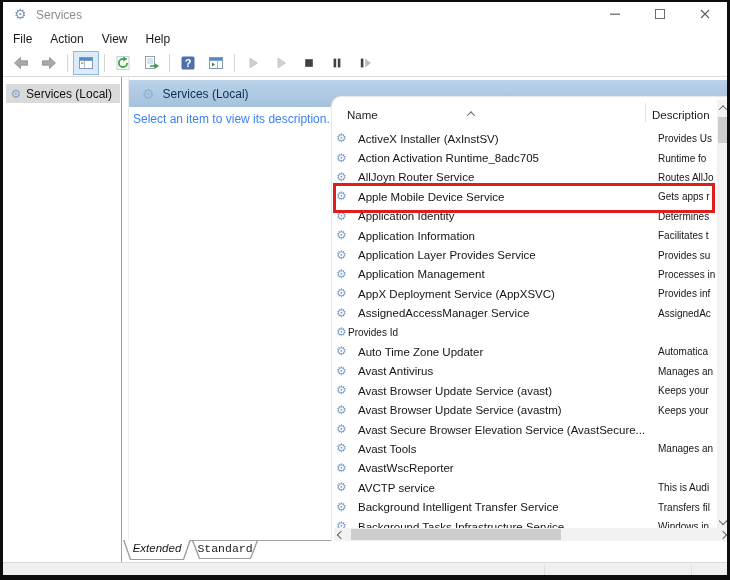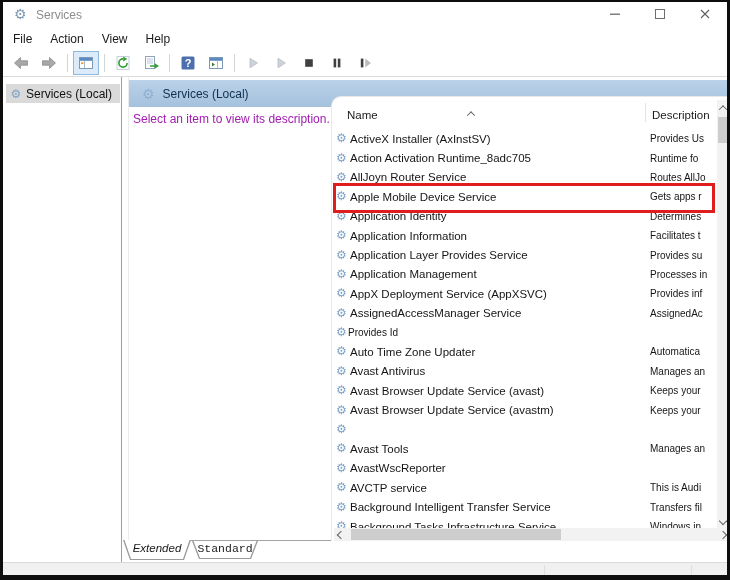--- a/index.html
+++ b/index.html
@@ -28,32 +28,32 @@
   
   .tree-panel { position: absolute; left: 2px; top: 75px; width: 117px; height: 485px; background: #fff; border-right: 1px solid #9e9e9e; }
   .tree-item { position: absolute; left: 1px; top: 7px; width: 114px; height: 19px; background: #dadada; display: flex; align-items: center; }
   .tree-item .gear { font-size: 12px; color: #7fa3c7; margin-left: 3px; width: 14px; text-align: center; }
   .tree-item .lbl { font-size: 12px; color: #111; margin-left: 3px; white-space: nowrap; }
 
   .view-panel { position: absolute; left: 125px; top: 75px; width: 599px; height: 464px; background: #fff; border-bottom: 1px solid #a3a3a3; border-left: 1px solid #ececec; }
   .band { position: absolute; left: 0; top: 3px; width: 100%; height: 27px; background: linear-gradient(#bad2ea, #a5c1dc); display: flex; align-items: center; }
   .band .gear { font-size: 14px; color: #8fb0cf; margin-left: 13px; }
   .band .lbl { font-size: 12px; color: #10304f; margin-left: 8px; }
-  .prompt { position: absolute; left: 4px; top: 35px; font-size: 12px; color: #a21caf; white-space: nowrap; }
+  .prompt { position: absolute; left: 4px; top: 35px; font-size: 12px; color: #3b82f6; white-space: nowrap; }
 
   .list-panel { position: absolute; left: 202px; top: 19px; width: 397px; height: 445px; background: #fff; border-top-left-radius: 10px; border-top: 1px solid #e8e8e8; border-left: 1px solid #e8e8e8; overflow: hidden; }
   .sort-chev { position: absolute; left: 136px; top: 6px; }
   .col-name { position: absolute; left: 15px; top: 12px; font-size: 11.5px; color: #1b1b1b; }
   .col-div { position: absolute; left: 313px; top: 6px; width: 1px; height: 19px; background: #e3e3e3; }
   .col-desc { position: absolute; left: 320px; top: 12px; font-size: 11.5px; color: #1b1b1b; white-space: nowrap; }
 
   .rows { position: absolute; left: 0; top: 32px; width: 386px; height: 399px; overflow: hidden; }
   .row { display: flex; align-items: center; height: 19.4px; background: #fff; }
   .row .gear { font-size: 12px; line-height: 19px; width: 13px; margin-left: 3px; text-align: center; color: #7fa3c7; flex: none; }
-  .row .name { font-size: 11.5px; color: #151515; margin-left: 2px; width: 300px; white-space: nowrap; overflow: hidden; flex: none; }
+  .row .name { font-size: 11.5px; color: #151515; margin-left: 10px; width: 300px; white-space: nowrap; overflow: hidden; flex: none; }
   .row .desc { font-size: 10px; color: #151515; width: 64px; white-space: nowrap; overflow: hidden; flex: none; }
 
   
   .chev { display: inline-block; width: 6px; height: 6px; border-left: 1.6px solid #5f6368; border-top: 1.6px solid #5f6368; }
   .chev.up { transform: rotate(45deg) translate(1px,1px); }
   .chev.down { transform: rotate(225deg); }
   .chev.left { transform: rotate(-45deg); }
   .chev.right { transform: rotate(135deg); }
   .vsb { position: absolute; right: 0; top: 3px; width: 11px; height: 428px; background: #f2f2f2; }
   .vsb .btn { position: absolute; left: 0; width: 11px; height: 15px; display: flex; align-items: center; justify-content: center; background: #f2f2f2; border: none; }
@@ -313,20 +313,21 @@
               <span class="name">Avast Browser Update Service (avast)</span>
               <span class="desc">Keeps your</span>
             </div>
             <div class="row">
               <span class="gear">⚙</span>
               <span class="name">Avast Browser Update Service (avastm)</span>
               <span class="desc">Keeps your</span>
             </div>
             <div class="row">
               <span class="gear">⚙</span>
+              <span class="name">Avast Secure Browser Elevation Service (AvastSecure...</span>
               <span class="desc"></span>
             </div>
             <div class="row">
               <span class="gear">⚙</span>
               <span class="name">Avast Tools</span>
               <span class="desc">Manages an</span>
             </div>
             <div class="row">
               <span class="gear">⚙</span>
               <span class="name">AvastWscReporter</span>

